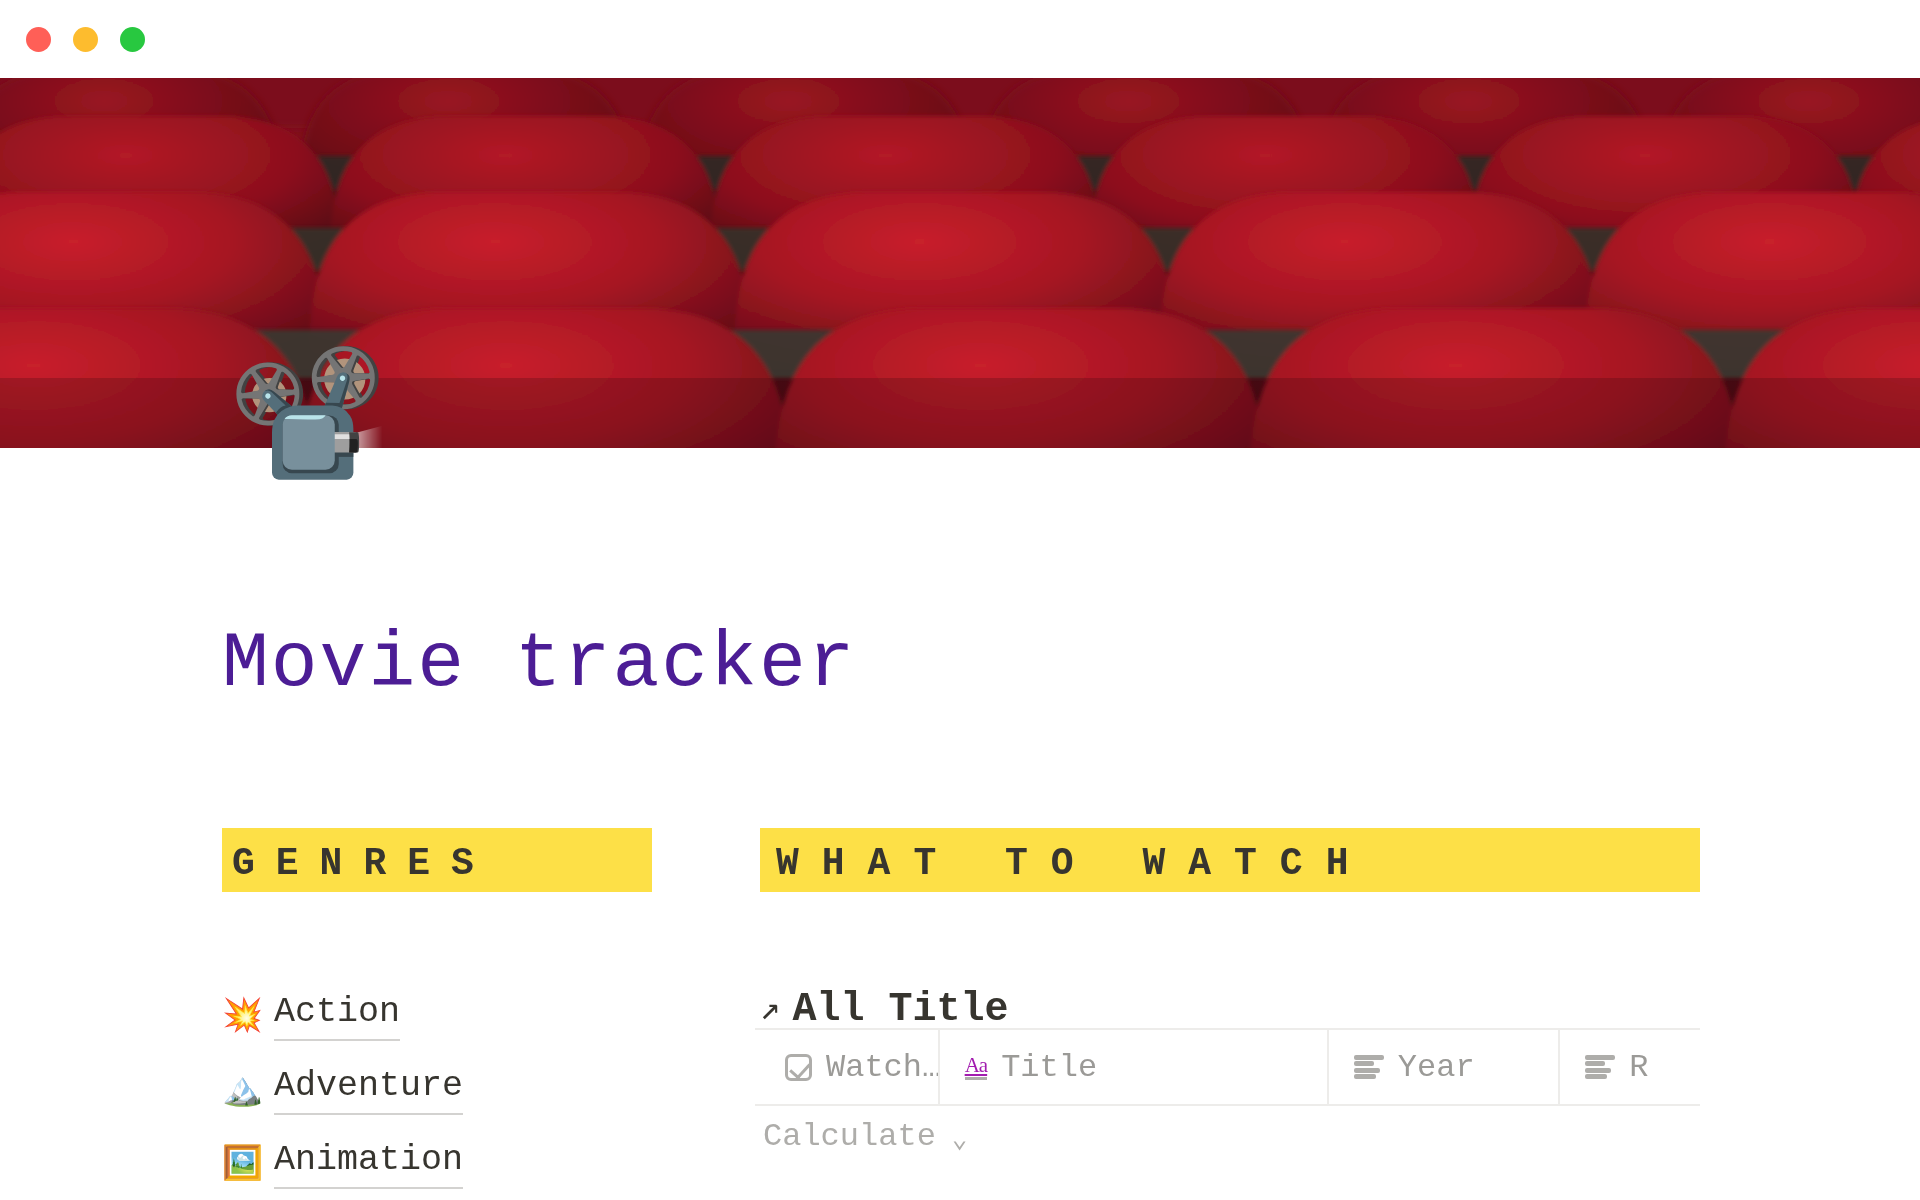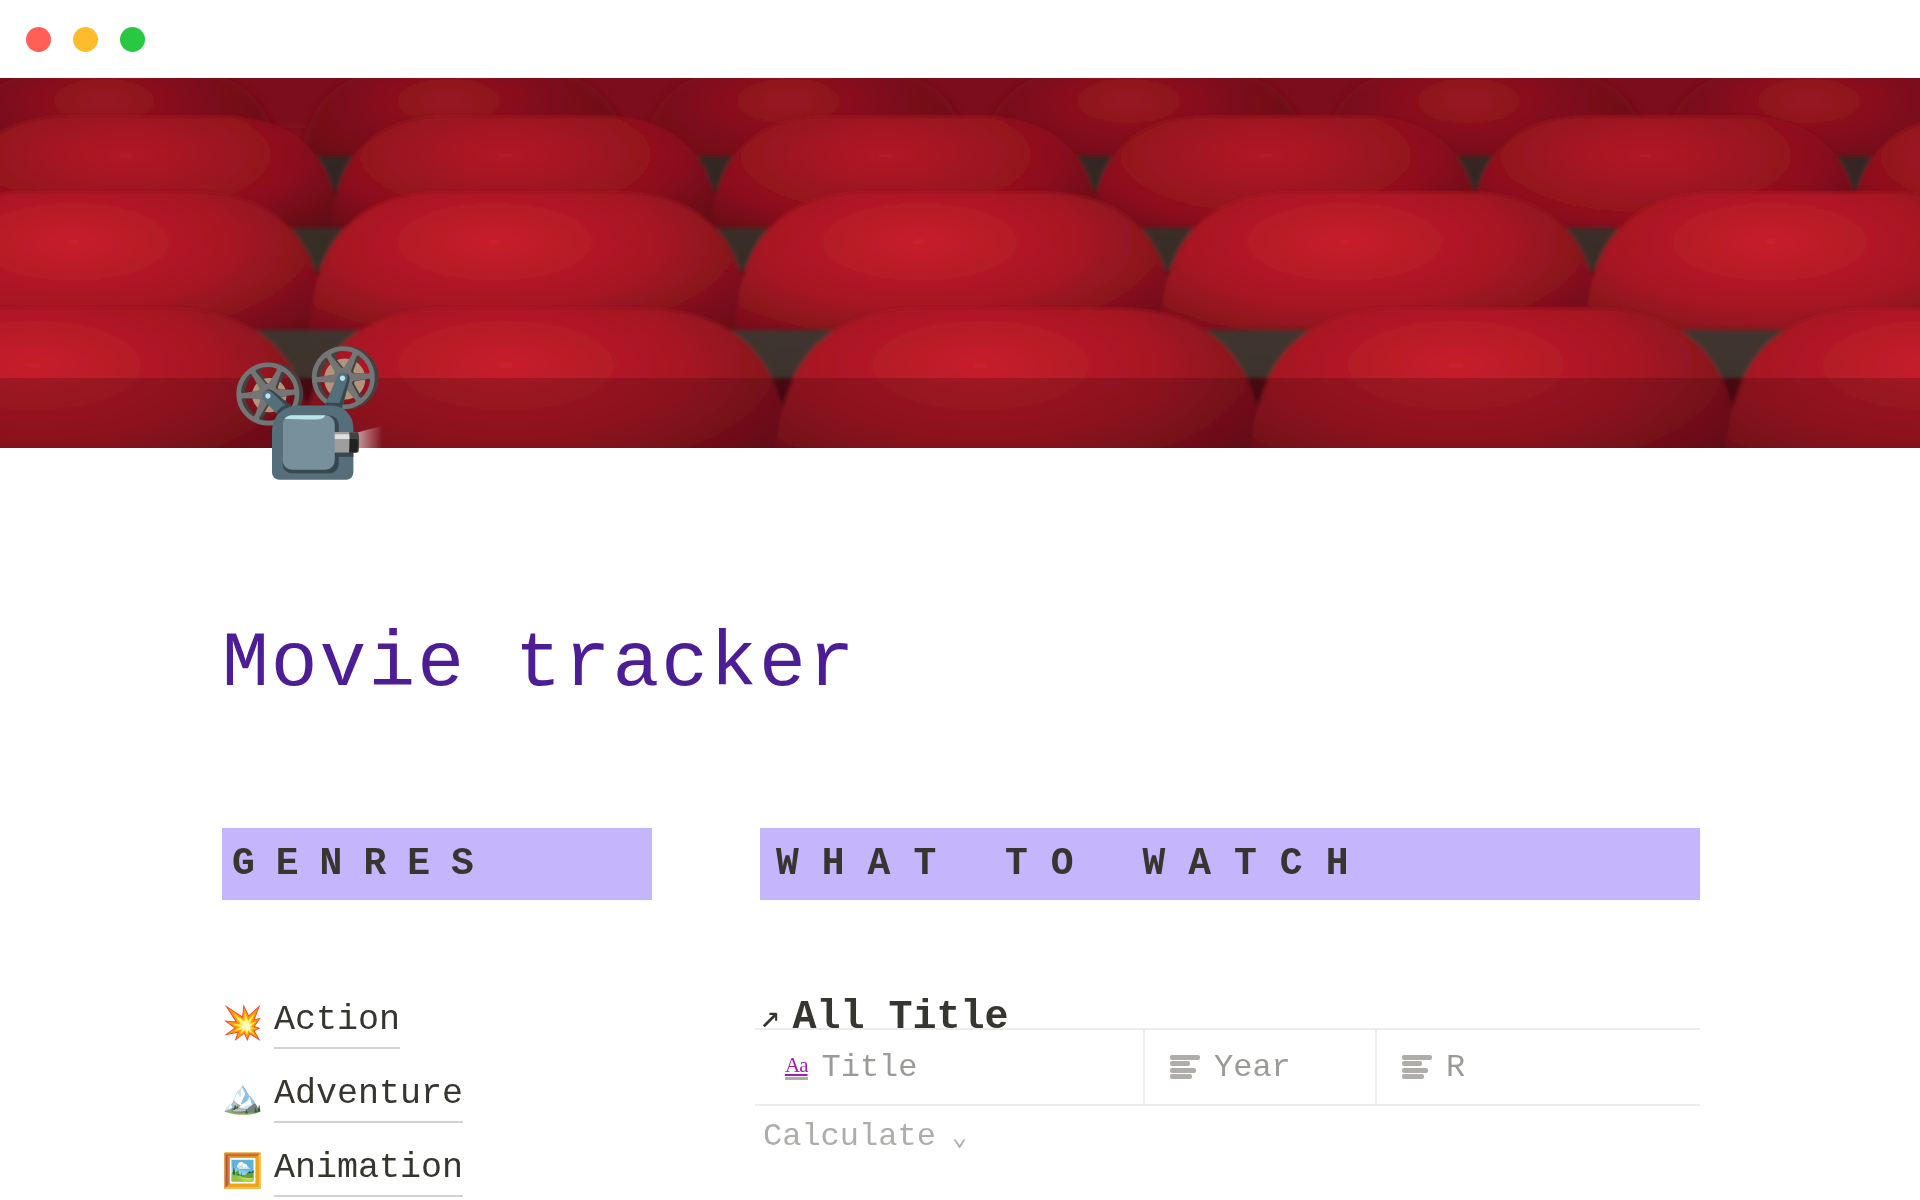--- a/index.html
+++ b/index.html
@@ -49,27 +49,27 @@
   }
 
   
   .columns { position:absolute; left:0; top:828px; width:1920px; }
 
   .col-left  { position:absolute; left:222px;  top:0; width:430px; }
   .col-right { position:absolute; left:760px;  top:0; width:940px; }
 
   .section-head {
     display:block;
-    background:#c4b5fd;
+    background:#fde047;
     color:#37352F;
     font-size:38px;
     font-weight:700;
     letter-spacing:21px;
     line-height:72px;
-    height:72px;
+    height:64px;
     padding-left:10px;
     white-space:nowrap;
     overflow:hidden;
   }
   .col-right .section-head { letter-spacing:23px; padding-left:16px; }
 
   
   .genre-list { margin-top:88px; }
   .genre-item {
     display:flex; align-items:center;
@@ -162,21 +162,21 @@
   }
   .icon-lines i { display:block; height:5px; background:#AEADAA; border-radius:2px; }
   .icon-lines i:nth-child(1){ width:30px; }
   .icon-lines i:nth-child(2){ width:20px; }
   .icon-lines i:nth-child(3){ width:26px; }
   .icon-lines i:nth-child(4){ width:22px; }
 
   
   .db-calc {
     position:absolute; left:-5px; top:290px;
-    display:flex; align-items:center;
+    display:flex; align-items:flex-end;
     white-space:nowrap;
     overflow:hidden;
     width:945px;
     padding-left:8px;
   }
   .db-calc-label { font-size:32px; color:#AEADAA; }
   .db-calc-chev  { font-size:26px; color:#AEADAA; margin-left:16px; }
 </style>
 </head>
 <body>
@@ -300,20 +300,24 @@
     <div class="col-right">
       <div class="section-head">WHAT TO WATCH</div>
 
       <div class="db-title">
         <span class="db-arrow">↗</span>
         <span class="db-name">All Title</span>
       </div>
 
       <div class="db-table">
 
+        <div class="db-col c-watched">
+          <span class="icon-check"></span>
+          <span class="db-col-label">Watch…</span>
+        </div>
 
         <div class="db-col c-title">
           <span class="icon-aa">Aa</span>
           <span class="db-col-label">Title</span>
         </div>
 
         <div class="db-col c-year">
           <span class="icon-lines">
               <i></i>
               <i></i>

